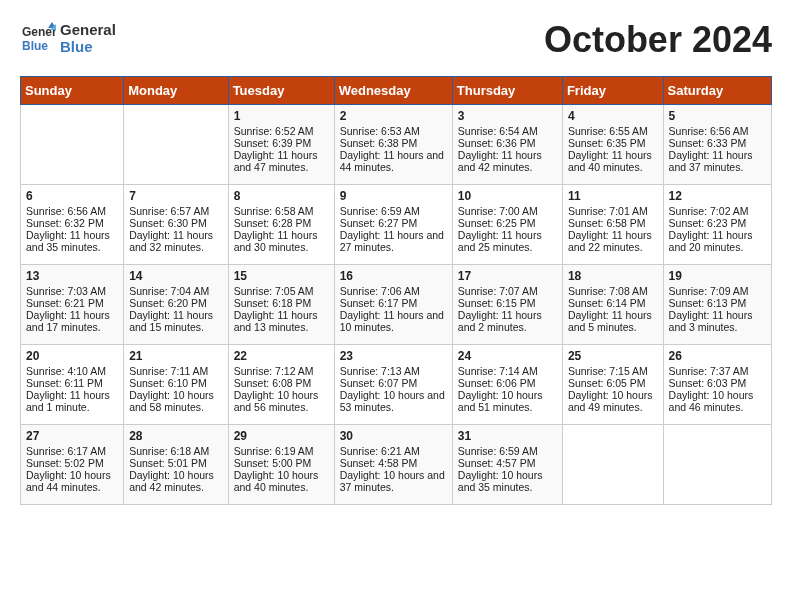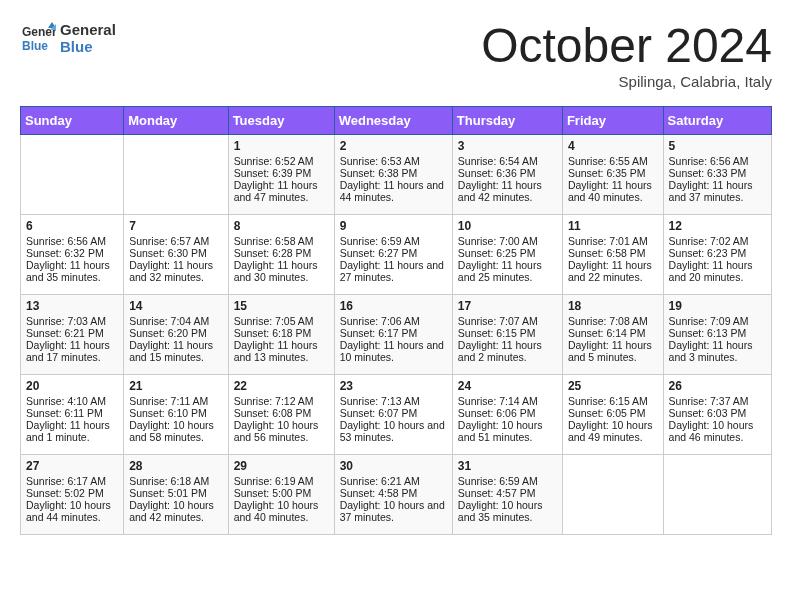--- a/index.html
+++ b/index.html
@@ -22,36 +22,36 @@
       gap: 4px;
     }
     .logo-icon {
       width: 36px;
       height: 36px;
     }
     .title-block {
       text-align: right;
     }
     .month-title {
-      font-size: 48px;
-      font-weight: normal;
+      font-size: 36px;
+      font-weight: bold;
       color: #222;
       line-height: 1.1;
     }
     .subtitle {
       font-size: 15px;
       color: #444;
     }
     table {
       width: 100%;
       border-collapse: collapse;
       font-size: 11px;
     }
     thead tr th {
-      background-color: #8b5cf6;
+      background-color: #c2410c;
       color: #fff;
       padding: 6px 4px;
       text-align: left;
       font-size: 13px;
       font-weight: bold;
       border: 1px solid #2a5a9f;
     }
     tbody tr td {
       border: 1px solid #ccc;
       padding: 4px 5px;
@@ -86,21 +86,20 @@
       <polygon points="28,8 36,8 32,2" fill="#3a7abf"></polygon>
       <polygon points="30,10 36,10 36,4" fill="#5ab0e0"></polygon>
     </svg>
     <div>
       <div style="font-size:15px;font-weight:bold;color:#333;">General</div>
       <div style="font-size:15px;font-weight:bold;color:#3a7abf;">Blue</div>
     </div>
   </div>
   <div class="title-block">
     <div class="month-title">October 2024</div>
-    <div class="subtitle">Spilinga, Calabria, Italy</div>
   </div>
 </div>
 
 <table>
   <thead>
     <tr id="days-header">
         <th>Sunday</th>
         <th>Monday</th>
         <th>Tuesday</th>
         <th>Wednesday</th>
@@ -258,21 +257,21 @@
           <div>Daylight: 10 hours and 53 minutes.</div>
         </td>
         <td>
           <span class="day-num">24</span>
           <div>Sunrise: 7:14 AM</div>
           <div>Sunset: 6:06 PM</div>
           <div>Daylight: 10 hours and 51 minutes.</div>
         </td>
         <td>
           <span class="day-num">25</span>
-          <div>Sunrise: 6:15 AM</div>
+          <div>Sunrise: 7:15 AM</div>
           <div>Sunset: 6:05 PM</div>
           <div>Daylight: 10 hours and 49 minutes.</div>
         </td>
         <td>
           <span class="day-num">26</span>
           <div>Sunrise: 7:37 AM</div>
           <div>Sunset: 6:03 PM</div>
           <div>Daylight: 10 hours and 46 minutes.</div>
         </td>
       </tr>

